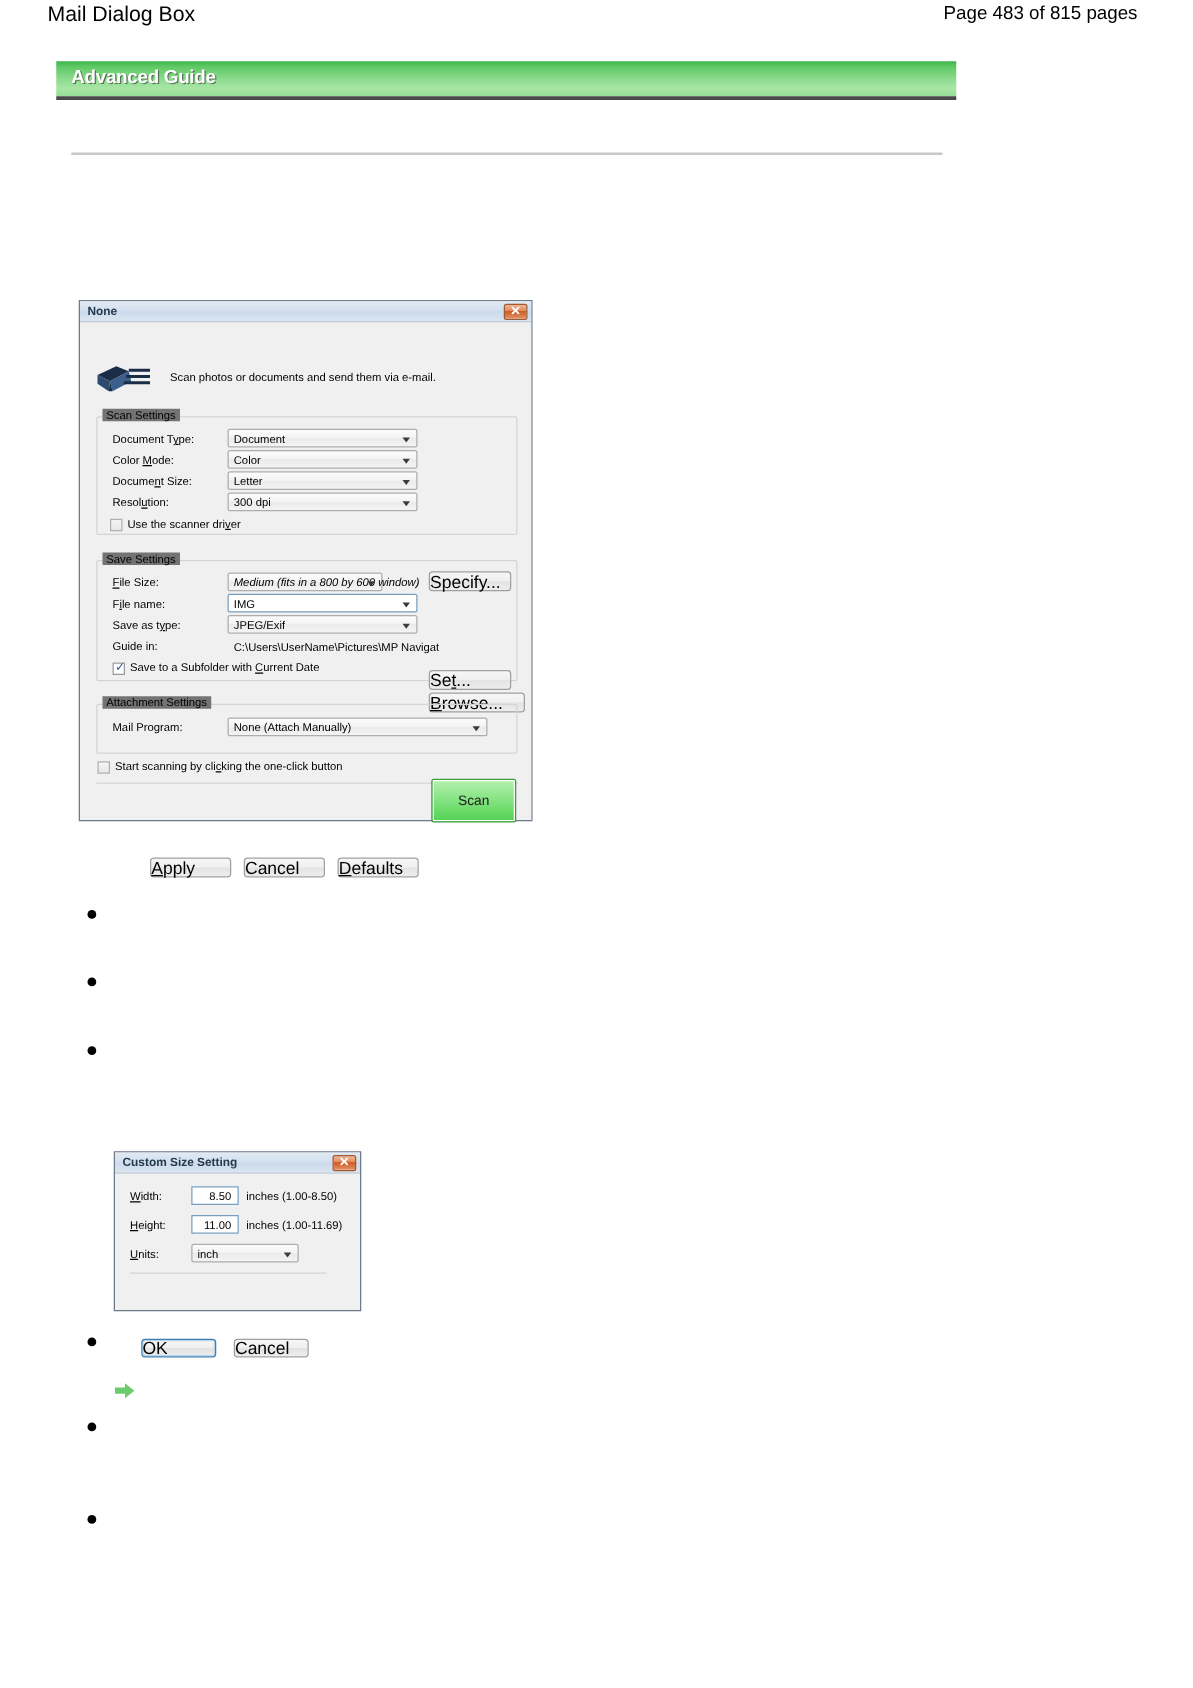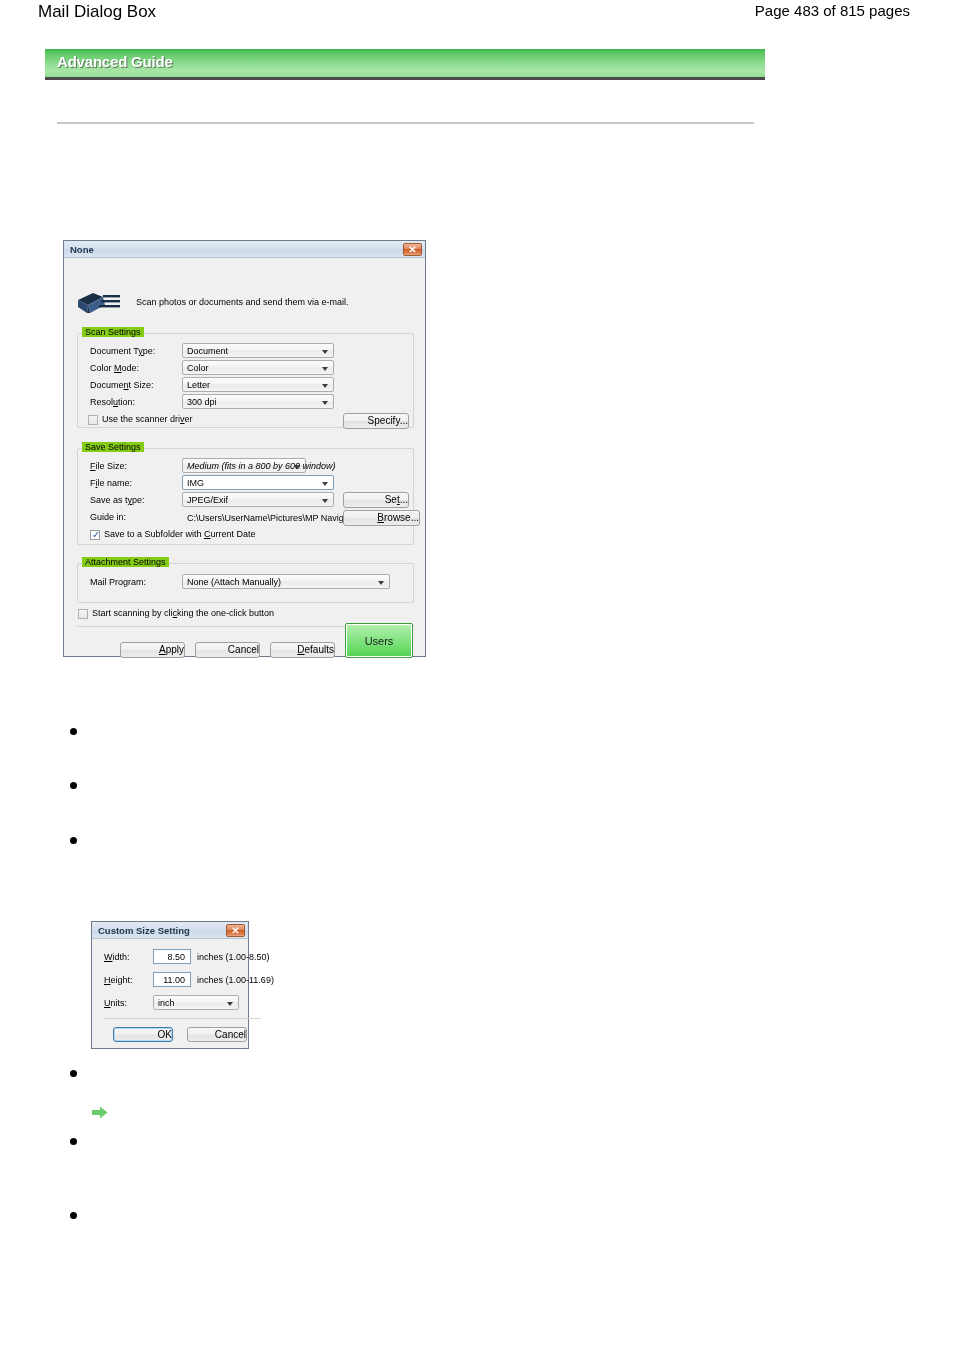--- a/index.html
+++ b/index.html
@@ -143,21 +143,21 @@
 
   
   .groupbox {
     position: absolute;
     border: 1px solid #d4d4d4;
     border-radius: 2px;
     box-sizing: border-box;
   }
   .group-label {
     position: absolute;
-    background: #84cc16;
+    background: #737373;
     padding: 0 3px;
     font-size: 9px;
     color: #000;
     white-space: nowrap;
   }
 
   .field-label {
     position: absolute;
     font-size: 9px;
     color: #000;
@@ -217,24 +217,25 @@
   }
 
   
   .btn {
     position: absolute;
     height: 16px;
     background: linear-gradient(to bottom, #f6f6f6 0%, #f0f0f0 48%, #e3e3e3 52%, #ededed 100%);
     border: 1px solid #a0a0a0;
     border-radius: 3px;
     box-sizing: border-box;
-    text-align: right;
-    font-size: 10px;
+    text-align: left;
+    font-size: 14px;
     color: #000;
     line-height: 14px;
+    margin-top: 44px;
   }
   .btn.focus {
     border: 1px solid #3c7fb1;
     box-shadow: 0 0 0 1px #b8d6ea inset;
   }
   .btn-green {
     position: absolute;
     background: linear-gradient(to bottom, #b5f0b0 0%, #8fe68c 38%, #6ddc6b 72%, #53d154 100%);
     border: 1px solid #3d9c3f;
     border-radius: 2px;
@@ -399,37 +400,37 @@
     <div class="combo" style="left:118px; top:316px; width:208px;">
       <div class="combo-text">None (Attach Manually)</div>
       <div class="combo-arrow"></div>
     </div>
 
     <div class="checkbox unchecked" style="left:14px; top:351px;"></div>
     <div class="checkbox-label" style="left:28px; top:350px;">Start scanning by cli<span class="ul">c</span>king the one-click button</div>
 
     <div class="hr-sep" style="left:13px; top:368px; width:337px;"></div>
 
-    <div class="btn-green" style="left:281px; top:365px; width:68px; height:35px; line-height:35px;">Users</div>
+    <div class="btn-green" style="left:281px; top:365px; width:68px; height:35px; line-height:35px;">Scan</div>
     <div class="btn" style="left:56px; top:384px; width:65px;"><span class="ul">A</span>pply</div>
     <div class="btn" style="left:131px; top:384px; width:65px;">Cancel</div>
     <div class="btn" style="left:206px; top:384px; width:65px;"><span class="ul">D</span>efaults</div>
   </div>
 </div>
 
 <div class="bullet" style="left:70px; top:728px;"></div>
 <div class="bullet-text" style="left:88px; top:722px;"></div>
 
 <div class="bullet" style="left:70px; top:782px;"></div>
 <div class="bullet-text" style="left:88px; top:776px;"></div>
 
 <div class="bullet" style="left:70px; top:837px;"></div>
 <div class="bullet-text" style="left:88px; top:831px;"></div>
 
-<div class="win-dialog" id="custom-size-dialog" style="left:91px; top:921px; width:158px; height:128px;">
+<div class="win-dialog" id="custom-size-dialog" style="left:91px; top:921px; width:198px; height:128px;">
 
   <div class="win-titlebar">
     <div class="win-title-text">Custom Size Setting</div>
     <div class="win-close-btn">
       <div class="win-close-glyph">✕</div>
     </div>
   </div>
 
   <div class="win-body">
     <div class="field-label" style="left:12px; top:13px;"><span class="ul">W</span>idth:</div>

